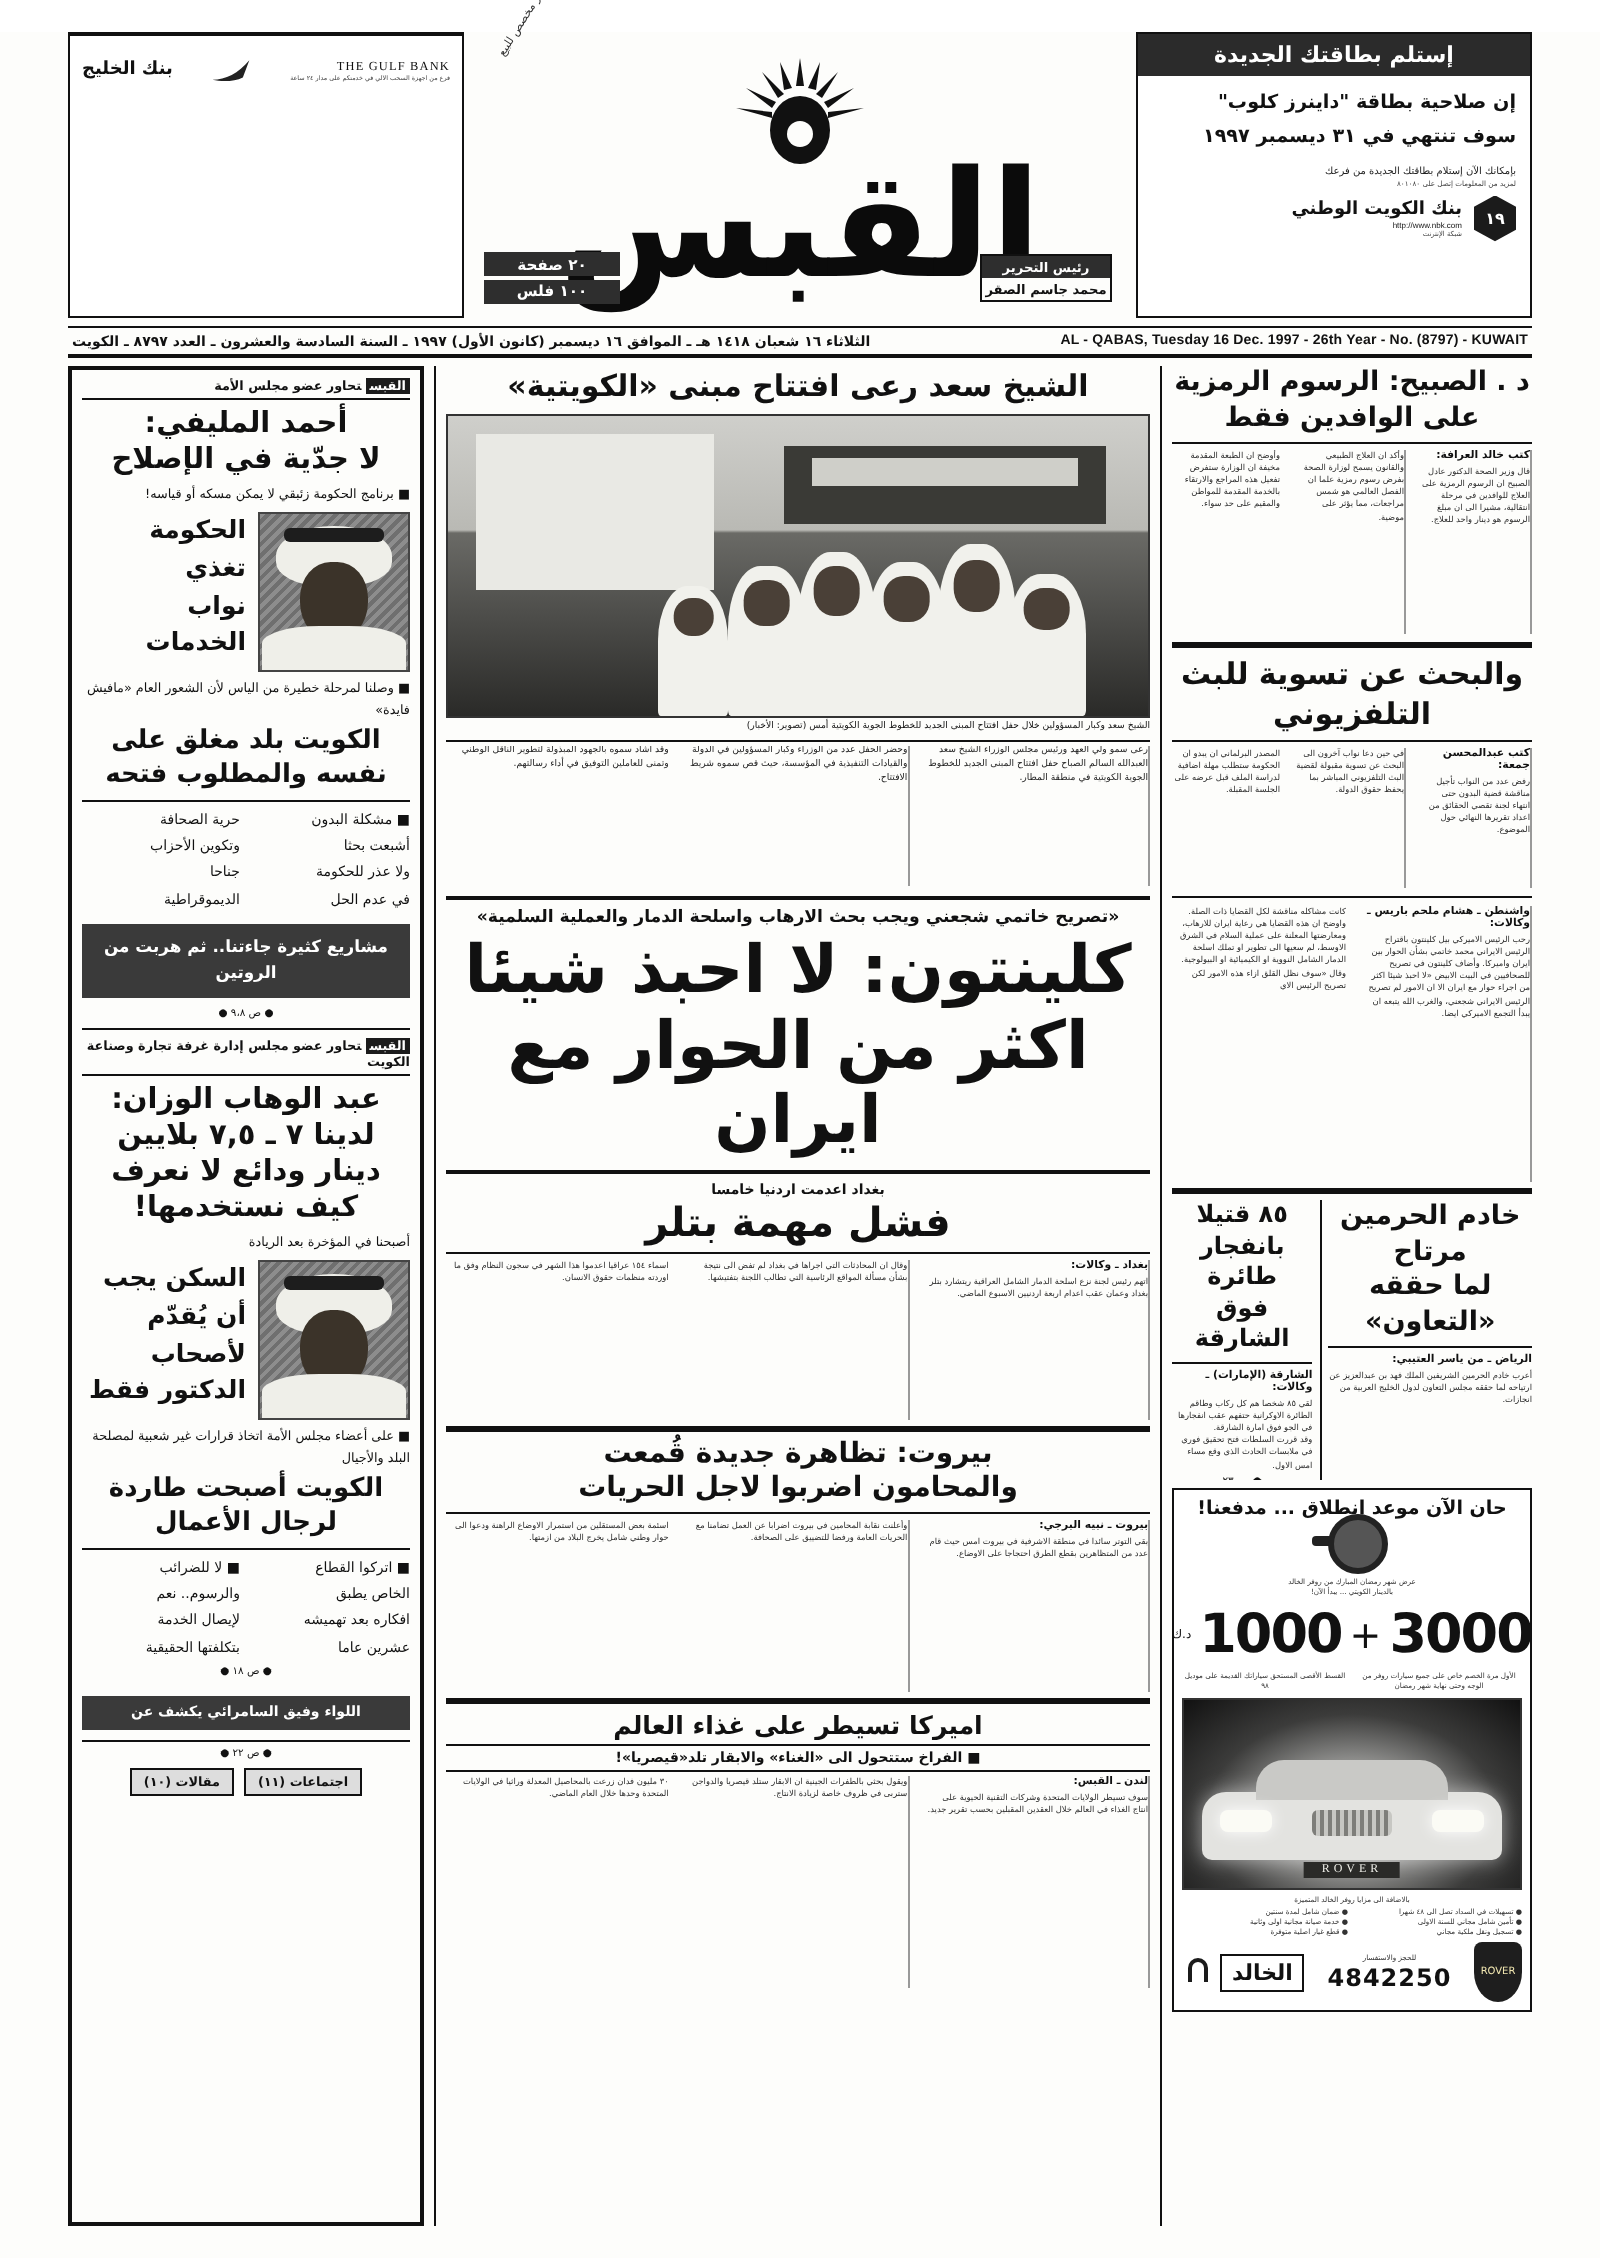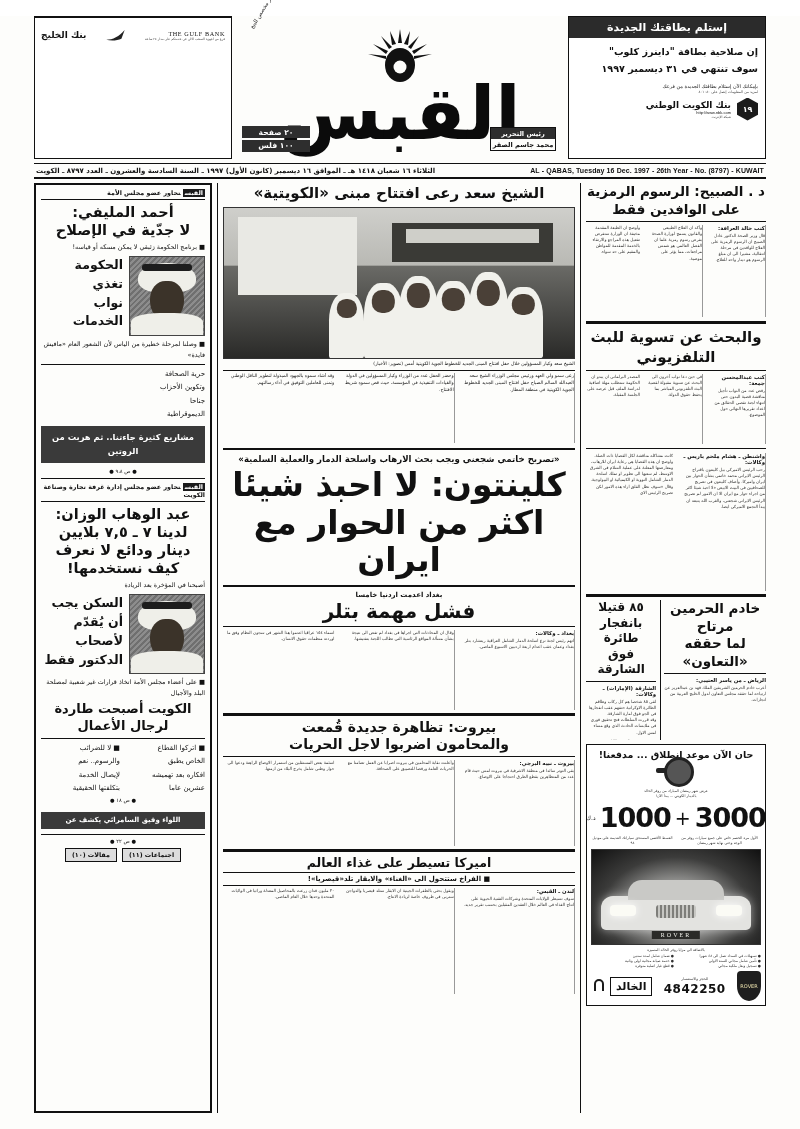--- a/index.html
+++ b/index.html
@@ -531,22 +531,29 @@
               <div class="shoulders"></div>
           </div>
           <div class="stack" style="flex:1;">
             <div>الحكومة</div>
             <div>تغذي</div>
             <div>نواب</div>
             <div>الخدمات</div>
           </div>
         </div>
         <div class="lbullet">■ وصلنا لمرحلة خطيرة من الياس لأن الشعور العام «مافيش فايدة»</div>
+        <div class="ltitle2" style="margin-top:2px;">الكويت بلد مغلق على نفسه والمطلوب فتحه</div>
         <div class="rule" style="margin:3px 0;"></div>
         <div class="two-col-mini">
+          <div>
+            <div>■ مشكلة البدون</div>
+            <div>أشبعت بحثا</div>
+            <div>ولا عذر للحكومة</div>
+            <div>في عدم الحل</div>
+          </div>
           <div>
             <div>حرية الصحافة</div>
             <div>وتكوين الأحزاب</div>
             <div>جناحا</div>
             <div>الديموقراطية</div>
           </div>
         </div>
         <div class="darkstrip">مشاريع كثيرة جاءتنا.. ثم هربت من الروتين</div>
         <div class="pagref">● ص ٩،٨ ●</div>
       </div>

